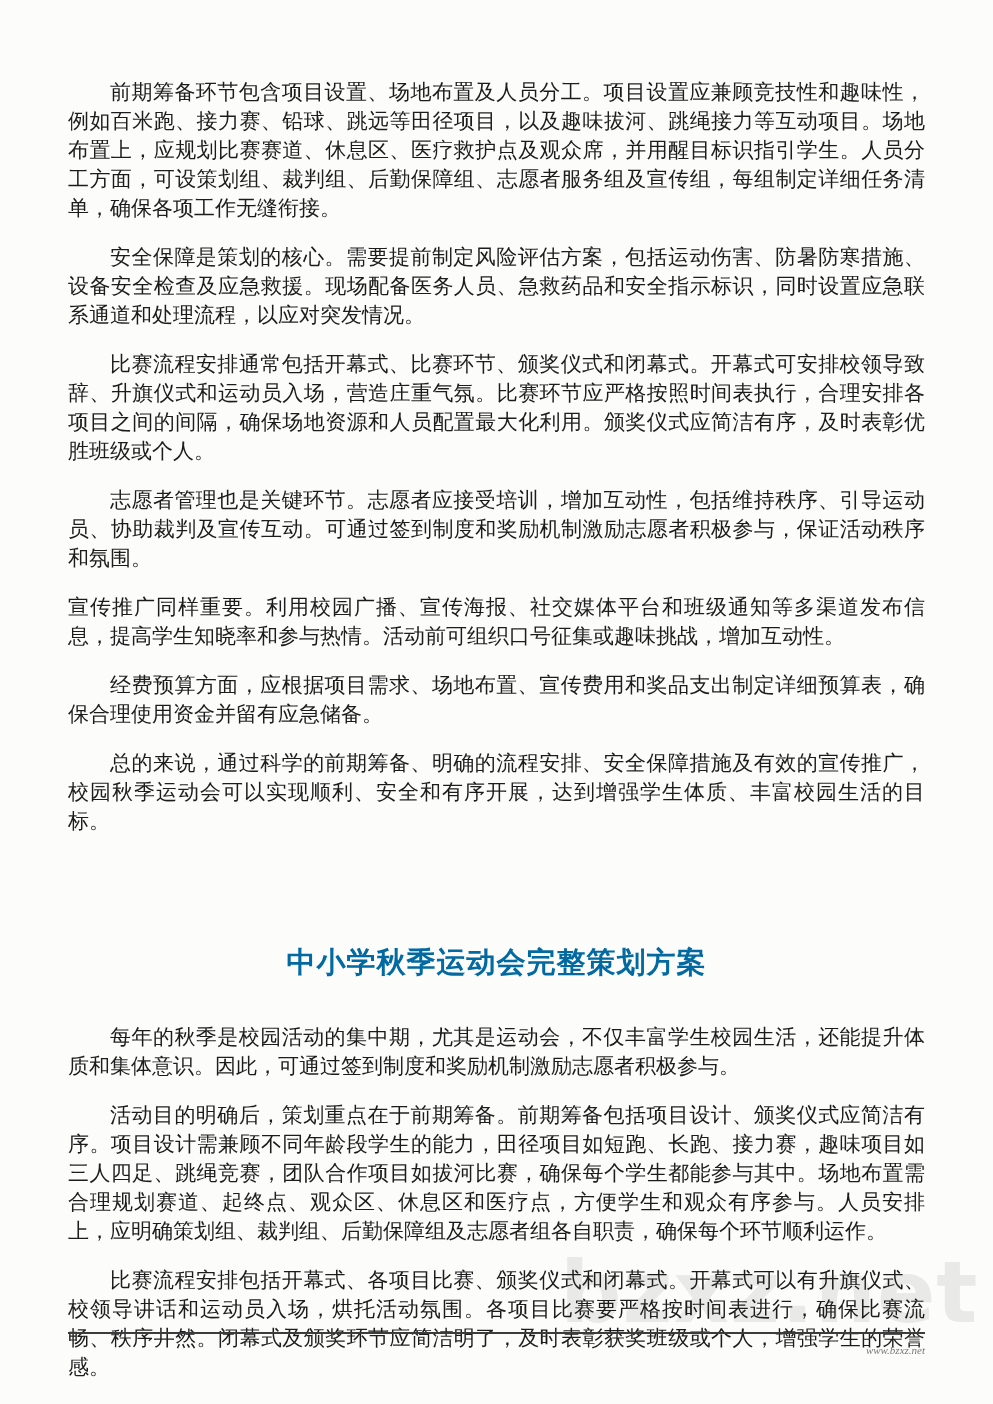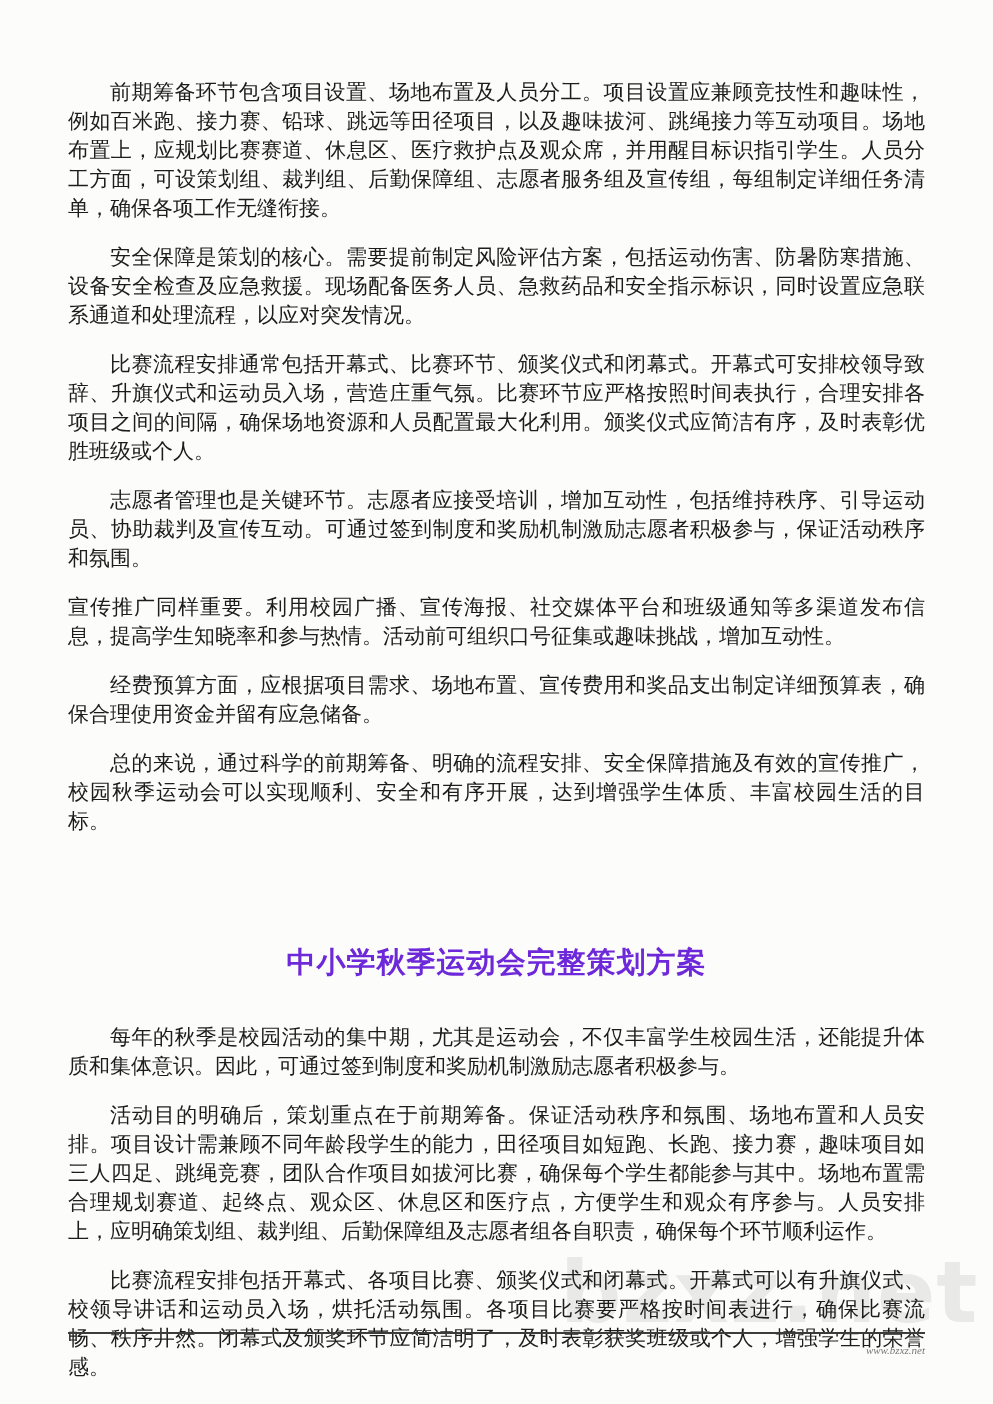--- a/index.html
+++ b/index.html
@@ -49,21 +49,21 @@
     word-break: break-all;
   }
   .content p.indent {
     text-indent: 2em;
   }
   h1.doc-title {
     margin: 105px 0 40px 0;
     font-size: 29px;
     line-height: 42px;
     font-weight: bold;
-    color: #6d28d9;
+    color: #0369a1;
     text-align: center;
     letter-spacing: 1px;
   }
   .footer-rule {
     position: absolute;
     left: 68px;
     right: 68px;
     top: 1332px;
     height: 0;
     border-top: 2px solid #3c3c3c;
@@ -101,21 +101,21 @@
     <p>宣传推广同样重要。利用校园广播、宣传海报、社交媒体平台和班级通知等多渠道发布信息，提高学生知晓率和参与热情。活动前可组织口号征集或趣味挑战，增加互动性。</p>
 
     <p class="indent">经费预算方面，应根据项目需求、场地布置、宣传费用和奖品支出制定详细预算表，确保合理使用资金并留有应急储备。</p>
 
     <p class="indent">总的来说，通过科学的前期筹备、明确的流程安排、安全保障措施及有效的宣传推广，校园秋季运动会可以实现顺利、安全和有序开展，达到增强学生体质、丰富校园生活的目标。</p>
 
     <h1 class="doc-title">中小学秋季运动会完整策划方案</h1>
 
     <p class="indent">每年的秋季是校园活动的集中期，尤其是运动会，不仅丰富学生校园生活，还能提升体质和集体意识。因此，可通过签到制度和奖励机制激励志愿者积极参与。</p>
 
-    <p class="indent">活动目的明确后，策划重点在于前期筹备。保证活动秩序和氛围、场地布置和人员安排。项目设计需兼顾不同年龄段学生的能力，田径项目如短跑、长跑、接力赛，趣味项目如三人四足、跳绳竞赛，团队合作项目如拔河比赛，确保每个学生都能参与其中。场地布置需合理规划赛道、起终点、观众区、休息区和医疗点，方便学生和观众有序参与。人员安排上，应明确策划组、裁判组、后勤保障组及志愿者组各自职责，确保每个环节顺利运作。</p>
+    <p class="indent">活动目的明确后，策划重点在于前期筹备。前期筹备包括项目设计、颁奖仪式应简洁有序。项目设计需兼顾不同年龄段学生的能力，田径项目如短跑、长跑、接力赛，趣味项目如三人四足、跳绳竞赛，团队合作项目如拔河比赛，确保每个学生都能参与其中。场地布置需合理规划赛道、起终点、观众区、休息区和医疗点，方便学生和观众有序参与。人员安排上，应明确策划组、裁判组、后勤保障组及志愿者组各自职责，确保每个环节顺利运作。</p>
 
     <p class="indent">比赛流程安排包括开幕式、各项目比赛、颁奖仪式和闭幕式。开幕式可以有升旗仪式、校领导讲话和运动员入场，烘托活动氛围。各项目比赛要严格按时间表进行，确保比赛流畅、秩序井然。闭幕式及颁奖环节应简洁明了，及时表彰获奖班级或个人，增强学生的荣誉感。</p>
 
     <p class="indent">安全保障是运动会顺利进行的保障。应提前评估潜在风险，烘托活动氛围、突发疾病和设备安</p>
 
   </div>
 
   <div class="footer-rule"></div>
 
   <div class="footer-url">www.bzxz.net</div>

